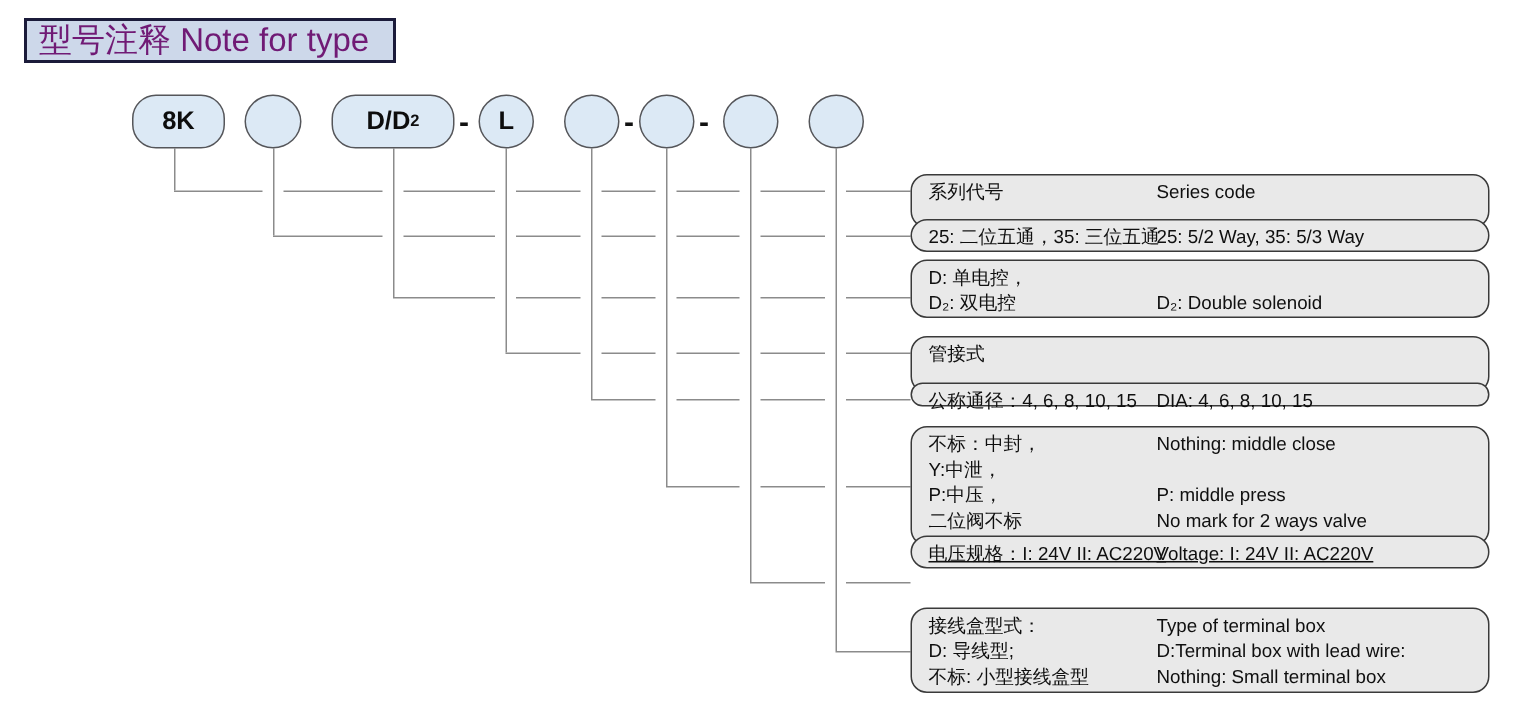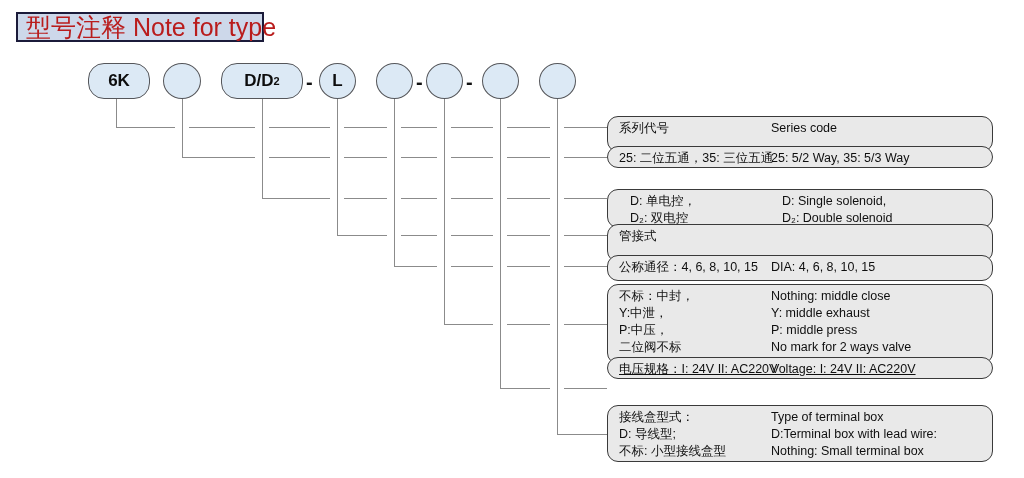--- a/index.html
+++ b/index.html
@@ -17,22 +17,22 @@
 
   
   .title-box {
     position: absolute;
     left: 16px; top: 12px;
     width: 248px; height: 30px;
     background: #cdd8ea;
     border: 2px solid #1b1b3a;
     display: flex; align-items: center;
     padding-left: 8px;
-    font-size: 25px;
-    color: #b91c1c;
+    font-size: 22px;
+    color: #701a75;
     letter-spacing: 0px;
     white-space: nowrap;
   }
 
   
   .bubble {
     position: absolute;
     background: #dce9f5;
     border: 1.6px solid #55565a;
     display: flex;
@@ -141,21 +141,21 @@
       <div class="hline" style="left: 444px; top: 324px; width: 49px;"></div>
       <div class="hline" style="left: 507px; top: 324px; width: 43px;"></div>
       <div class="hline" style="left: 564px; top: 324px; width: 43px;"></div>
       <div class="vline" style="left: 500px; top: 99px; height: 289px;"></div>
       <div class="hline" style="left: 500px; top: 388px; width: 50px;"></div>
       <div class="hline" style="left: 564px; top: 388px; width: 43px;"></div>
       <div class="vline" style="left: 557px; top: 99px; height: 335px;"></div>
       <div class="hline" style="left: 557px; top: 434px; width: 50px;"></div>
     </div>
   <div id="bubbles">
-      <div class="bubble pill" style="left: 88px; top: 63px; width: 62px; height: 36px;">6K</div>
+      <div class="bubble pill" style="left: 88px; top: 63px; width: 62px; height: 36px;">8K</div>
       <div class="bubble round" style="left: 163px; top: 63px; width: 38px; height: 36px;"></div>
       <div class="bubble pill" style="left: 221px; top: 63px; width: 82px; height: 36px;">D/D<sub>2</sub></div>
       <div class="bubble round" style="left: 319px; top: 63px; width: 37px; height: 36px;">L</div>
       <div class="bubble round" style="left: 376px; top: 63px; width: 37px; height: 36px;"></div>
       <div class="bubble round" style="left: 426px; top: 63px; width: 37px; height: 36px;"></div>
       <div class="bubble round" style="left: 482px; top: 63px; width: 37px; height: 36px;"></div>
       <div class="bubble round" style="left: 539px; top: 63px; width: 37px; height: 36px;"></div>
     </div>
   <div id="seps">
       <div class="dash-sep" style="left: 306px; top: 72px;">-</div>
@@ -168,49 +168,47 @@
           <span class="cn">系列代号</span>
           <span class="en">Series code</span>
         </div>
       </div>
       <div class="desc" style="top: 146px; height: 22px;">
         <div class="line">
           <span class="cn wide">25: 二位五通，35: 三位五通</span>
           <span class="en">25: 5/2 Way, 35: 5/3 Way</span>
         </div>
       </div>
-      <div class="desc" style="top: 189px; height: 39px; padding-left: 11px;">
+      <div class="desc" style="top: 173px; height: 39px;">
         <div class="line">
           <span class="cn">D: 单电控，</span>
-          <span class="en">D: Single solenoid,</span>
         </div>
         <div class="line">
           <span class="cn">D₂: 双电控</span>
           <span class="en">D₂: Double solenoid</span>
         </div>
       </div>
       <div class="desc" style="top: 224px; height: 38px;">
         <div class="line">
           <span class="cn">管接式</span>
         </div>
       </div>
-      <div class="desc" style="top: 255px; height: 26px;">
+      <div class="desc" style="top: 255px; height: 16px;">
         <div class="line">
           <span class="cn wide">公称通径：4, 6, 8, 10, 15</span>
           <span class="en">DIA: 4, 6, 8, 10, 15</span>
         </div>
       </div>
       <div class="desc" style="top: 284px; height: 80px;">
         <div class="line">
           <span class="cn"> 不标：中封，</span>
           <span class="en">Nothing: middle close</span>
         </div>
         <div class="line">
           <span class="cn">Y:中泄，</span>
-          <span class="en">Y: middle exhaust</span>
         </div>
         <div class="line">
           <span class="cn"> P:中压，</span>
           <span class="en"> P: middle press</span>
         </div>
         <div class="line">
           <span class="cn">二位阀不标</span>
           <span class="en">No mark for 2 ways valve</span>
         </div>
       </div>

